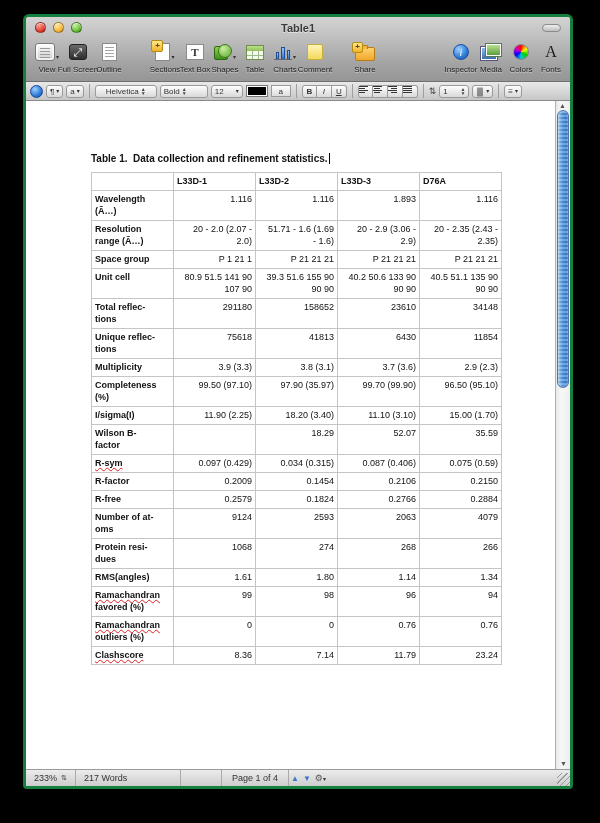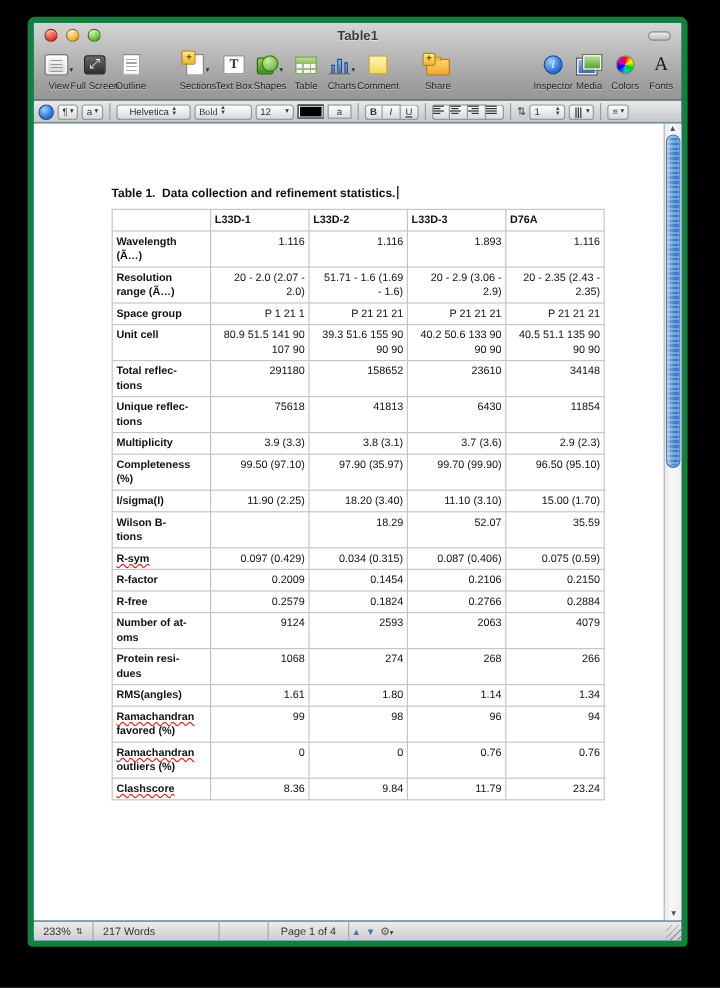--- a/index.html
+++ b/index.html
@@ -1,21 +1,21 @@
 <!DOCTYPE html>
 <html><head>
 <meta charset="utf-8">
 <style>
   * { margin:0; padding:0; box-sizing:border-box; }
   html,body { width:600px; height:823px; background:#000; overflow:hidden;
               font-family:"Liberation Sans", sans-serif; }
 
   .window { position:absolute; left:23px; top:14px; width:550px; height:775px;
-            border-radius:6px 6px 4px 4px; background:#0369a1; overflow:hidden;
-            box-shadow:0 8px 24px rgba(0,0,0,.8); border:5px solid #15803d;
+            border-radius:6px 6px 4px 4px; background:#fef9c3; overflow:hidden;
+            box-shadow:0 8px 24px rgba(0,0,0,.8); border:3px solid #15803d;
             display:flex; flex-direction:column; }
 
   
   .chrome-top { background:linear-gradient(#d4d4d4, #bdbdbd 35%, #a2a2a2 75%, #969696);
                 border-bottom:1px solid #6f6f6f; }
   .titlebar { height:21px; display:flex; align-items:center; position:relative; }
   .lights { display:flex; gap:7px; margin-left:9px; }
   .light { width:11px; height:11px; border-radius:50%; border:1px solid rgba(0,0,0,.35);
            box-shadow:inset 0 1px 1px rgba(255,255,255,.7); }
   .light.red    { background:radial-gradient(circle at 35% 30%, #ff9a8a, #e33a2e 65%, #a31307); }
@@ -283,21 +283,21 @@
         <span class="caret">▾</span>
       </span>
     <span class="fsep"></span>
     <span class="fctl" style="width:62px; justify-content:center;">
       <span>Helvetica</span>
       <span class="arrows">
           <span>▲</span>
           <span>▼</span>
         </span>
       </span>
-    <span class="fctl" style="width:48px; justify-content:flex-start;font-family:Liberation Serif, serif;">
+    <span class="fctl" style="width:48px; justify-content:flex-start;">
       <span>Bold</span>
       <span class="arrows">
           <span>▲</span>
           <span>▼</span>
         </span>
       </span>
     <span class="fctl" style="width:32px; justify-content:space-between;">
       <span>12</span>
         <span class="caret">▾</span>
       </span>
@@ -458,21 +458,21 @@
             </tr>
             <tr>
               <th>I/sigma(I)</th>
               <td class="val">11.90 (2.25)</td>
               <td class="val">18.20 (3.40)</td>
               <td class="val">11.10 (3.10)</td>
               <td class="val">15.00 (1.70)</td>
             </tr>
             <tr>
               <th>Wilson B-
-tions</th>
+factor</th>
               <td class="val"></td>
               <td class="val">18.29</td>
               <td class="val">52.07</td>
               <td class="val">35.59</td>
             </tr>
             <tr>
               <th><span class="sq">R-sym</span></th>
               <td class="val">0.097 (0.429)</td>
               <td class="val">0.034 (0.315)</td>
               <td class="val">0.087 (0.406)</td>
@@ -527,21 +527,21 @@
               <th><span class="sq">Ramachandran</span>
 outliers (%)</th>
               <td class="val">0</td>
               <td class="val">0</td>
               <td class="val">0.76</td>
               <td class="val">0.76</td>
             </tr>
             <tr>
               <th><span class="sq">Clashscore</span></th>
               <td class="val">8.36</td>
-              <td class="val">9.84</td>
+              <td class="val">7.14</td>
               <td class="val">11.79</td>
               <td class="val">23.24</td>
             </tr>
           </tbody>
       </table>
     </div>
     <div class="vscroll">
       <span class="sb-up">▲</span>
       <div class="sb-thumb"></div>
       <span class="sb-down">▼</span>

